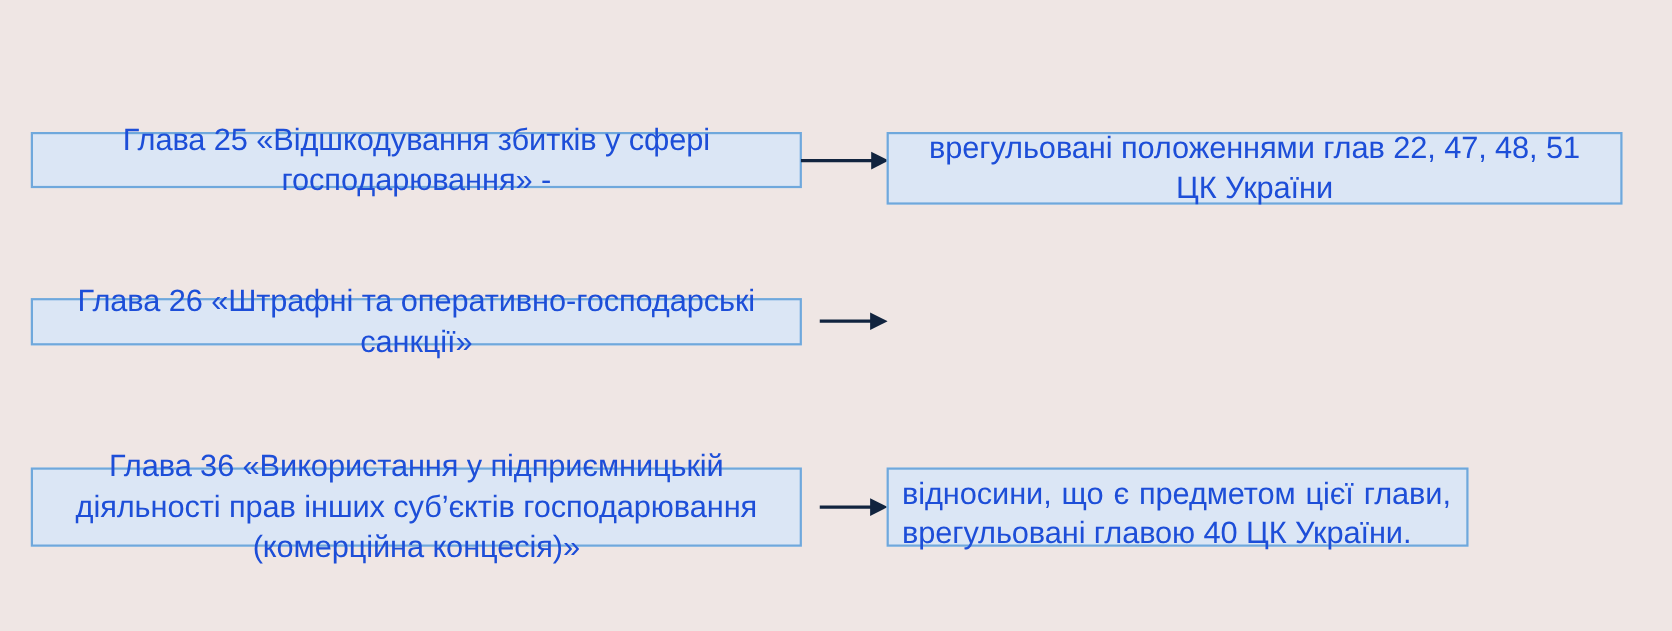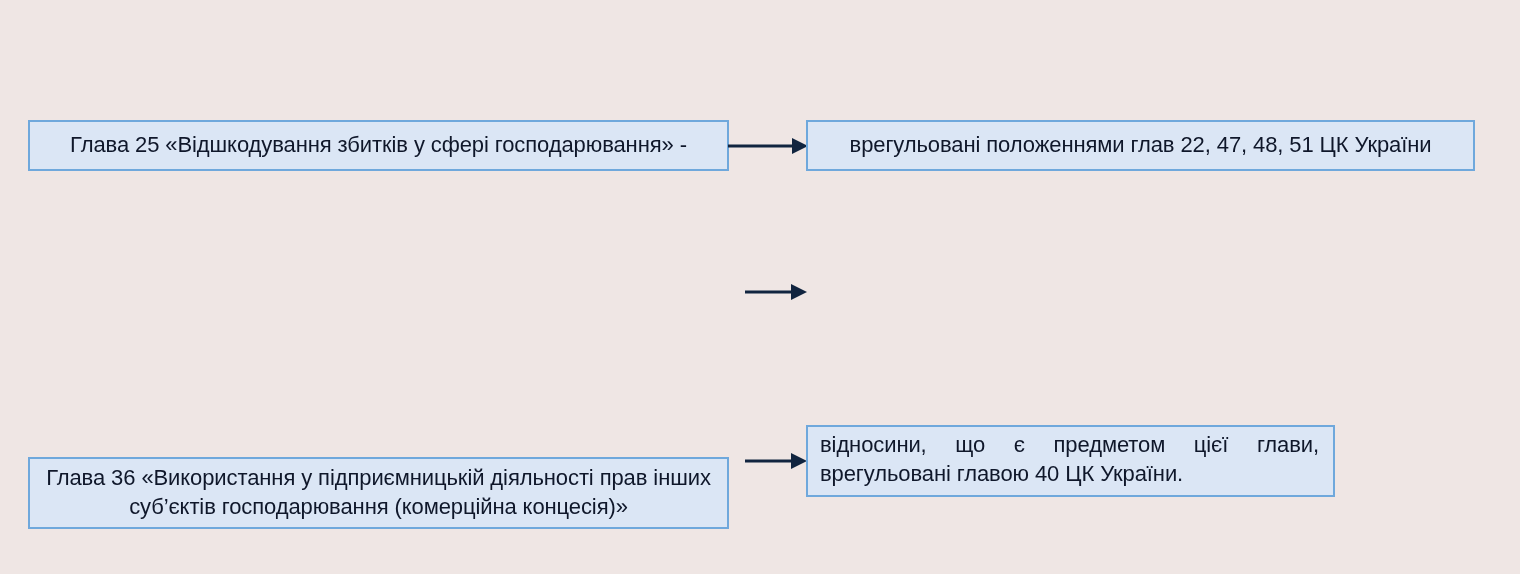--- a/index.html
+++ b/index.html
@@ -18,22 +18,22 @@
     position: relative;
     width: 1520px;
     height: 574px;
     background: #EFE6E4;
   }
   .node {
     position: absolute;
     box-sizing: border-box;
     background: #DBE6F5;
     border: 2px solid #6FA8DC;
-    color: #0f172a;
-    font-size: 22px;
+    color: #1d4ed8;
+    font-size: 28px;
     line-height: 1.30;
     display: flex;
     flex-direction: column;
     justify-content: center;
     letter-spacing: -0.1px;
     align-items: center;
   }
   .node .txt {
     display: block;
     width: 100%;
@@ -41,40 +41,39 @@
   }
   .node.center .txt { text-align: center; }
   .node.justify .txt { text-align: justify; text-align-last: left; }
 
   
   #n-ch25 {
     left: 28px;  top: 120px;  width: 701px;  height: 51px;
     padding: 0 10px;
   }
   #n-ch25-res {
-    left: 806px; top: 120px;  width: 669px;  height: 51px;
+    left: 806px; top: 120px;  width: 669px;  height: 66px;
     padding: 0 24px;
   }
 
   
   #n-ch26 {
     left: 28px;  top: 271px;  width: 701px;  height: 43px;
     padding: 0 10px;
   }
   #n-ch26-res {
     left: 806px; top: 232px;  width: 669px;  height: 146px;
     padding: 6px 14px 6px 12px;
     justify-content: flex-start;
   }
 
   
   #n-ch36 {
     left: 28px;  top: 425px;  width: 701px;  height: 72px;
     padding: 0 10px;
-    margin-top: 32px;
   }
   #n-ch36-res {
     left: 806px; top: 425px;  width: 529px;  height: 72px;
     padding: 4px 14px 4px 12px;
     justify-content: flex-start;
   }
 
   
   .arrow {
     position: absolute;
@@ -100,20 +99,23 @@
     <svg width="80" height="24" viewBox="0 0 80 24" xmlns="http://www.w3.org/2000/svg">
       <line x1="0" y1="12" x2="66" y2="12" stroke="#11243F" stroke-width="3"></line>
       <polygon points="64,4 80,12 64,20" fill="#11243F"></polygon>
     </svg>
   </div>
 
   <div class="node center" id="n-ch25-res">
     <span class="txt">врегульовані положеннями глав 22, 47, 48, 51 ЦК України</span>
   </div>
 
+  <div class="node center" id="n-ch26">
+    <span class="txt">Глава 26 «Штрафні та оперативно-господарські санкції»</span>
+  </div>
 
   <div class="arrow" id="arrow-2">
     <svg width="62" height="24" viewBox="0 0 62 24" xmlns="http://www.w3.org/2000/svg">
       <line x1="0" y1="12" x2="48" y2="12" stroke="#11243F" stroke-width="3"></line>
       <polygon points="46,4 62,12 46,20" fill="#11243F"></polygon>
     </svg>
   </div>
 
 
   <div class="node center" id="n-ch36">

